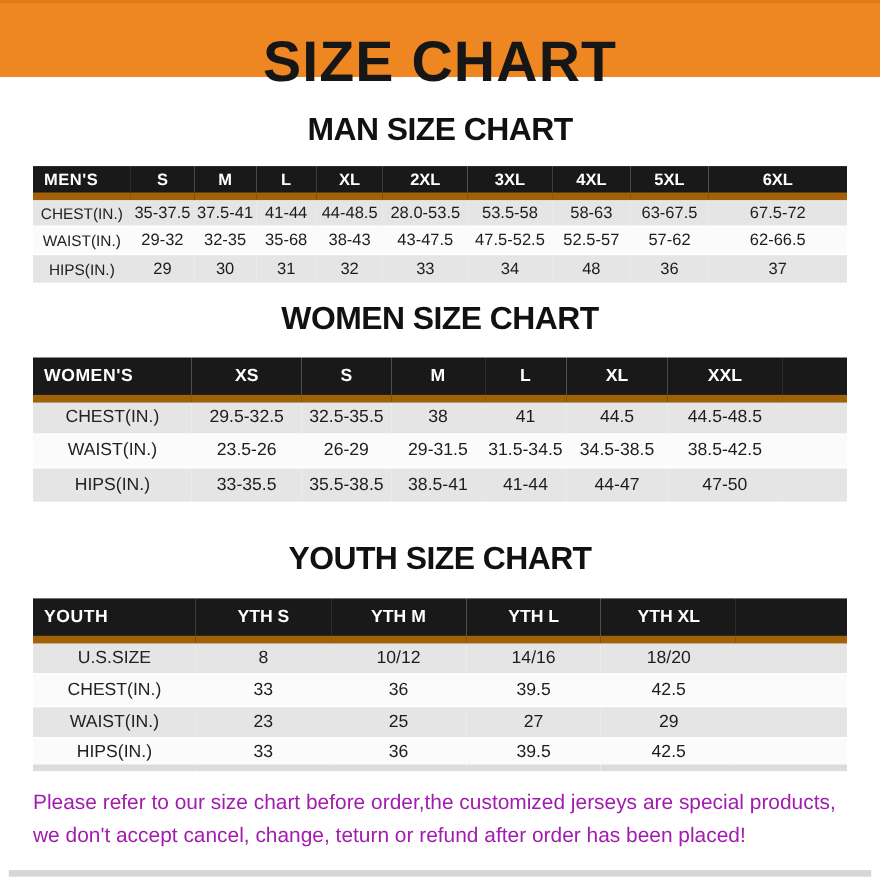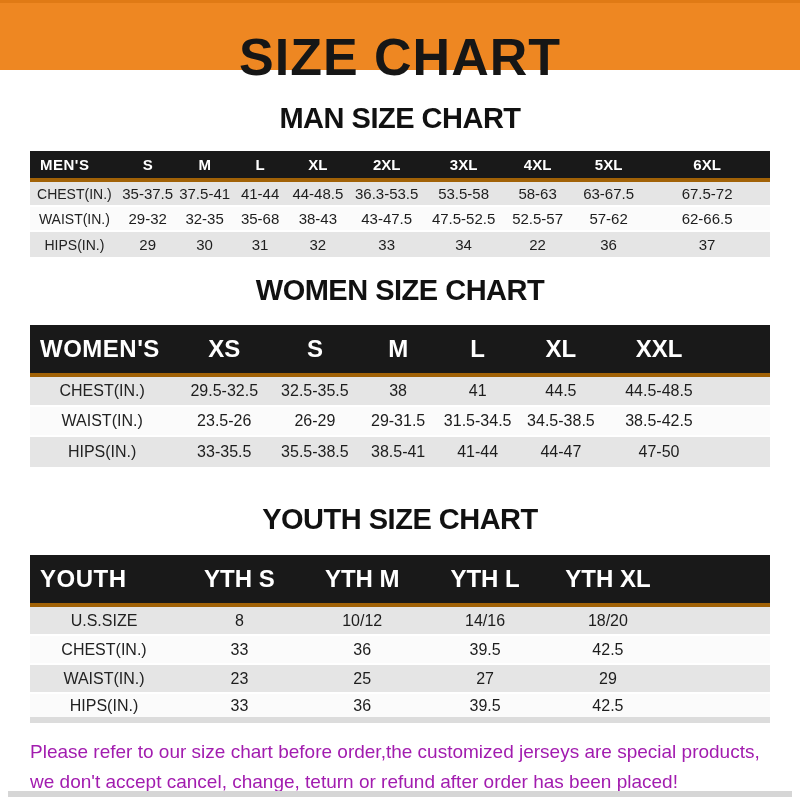--- a/index.html
+++ b/index.html
@@ -43,24 +43,24 @@
     margin: 0 auto;
     border-collapse: separate;
     border-spacing: 0;
     table-layout: fixed;
   }
   tr.head th {
     background: #191919;
     color: #ffffff;
     font-weight: 600;
     text-align: center;
-    border-bottom: 4px solid #a16207;
+    border-bottom: 7px solid #a16207;
   }
   .men tr.head th { height: 31px; font-size: 15px; }
-  .wy  tr.head th { height: 52px; font-size: 24px; }
+  .wy  tr.head th { height: 41px; font-size: 16px; }
   th.corner {
     text-align: left !important;
     padding-left: 10px;
     font-weight: 800;
     letter-spacing: 0.5px;
   }
   .men th.corner { font-size: 21px; }
   .wy  th.corner { font-size: 23px; }
 
   td {
@@ -127,21 +127,21 @@
     <th>4XL</th>
     <th>5XL</th>
     <th>6XL</th>
   </tr>
   <tr class="row-gray">
     <td class="lbl">CHEST(IN.)</td>
     <td>35-37.5</td>
     <td>37.5-41</td>
     <td>41-44</td>
     <td>44-48.5</td>
-    <td>36.3-53.5</td>
+    <td>28.0-53.5</td>
     <td>53.5-58</td>
     <td>58-63</td>
     <td>63-67.5</td>
     <td>67.5-72</td>
   </tr>
   <tr class="row-white">
     <td class="lbl">WAIST(IN.)</td>
     <td>29-32</td>
     <td>32-35</td>
     <td>35-68</td>
@@ -153,21 +153,21 @@
     <td>62-66.5</td>
   </tr>
   <tr class="row-gray last">
     <td class="lbl">HIPS(IN.)</td>
     <td>29</td>
     <td>30</td>
     <td>31</td>
     <td>32</td>
     <td>33</td>
     <td>34</td>
-    <td>22</td>
+    <td>48</td>
     <td>36</td>
     <td>37</td>
   </tr>
 </tbody>
   </table>
 
 <h2 class="section-heading h-women">WOMEN SIZE CHART</h2>
 
 <table class="size-table wy women">
   <colgroup>

